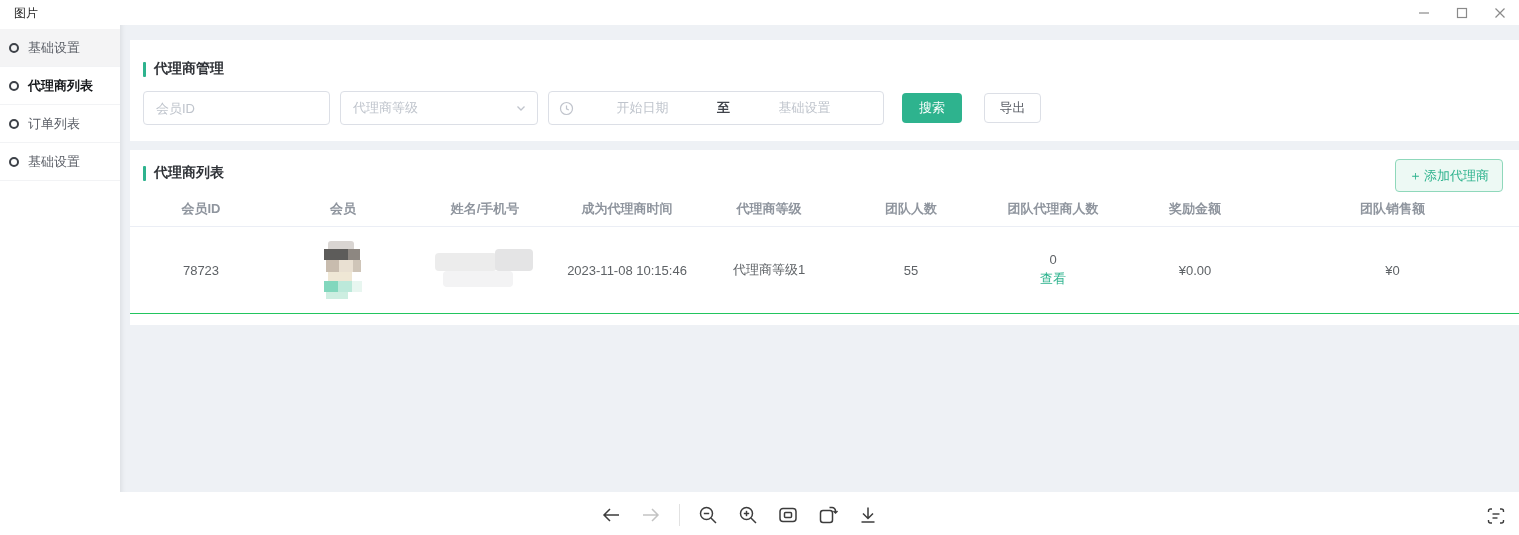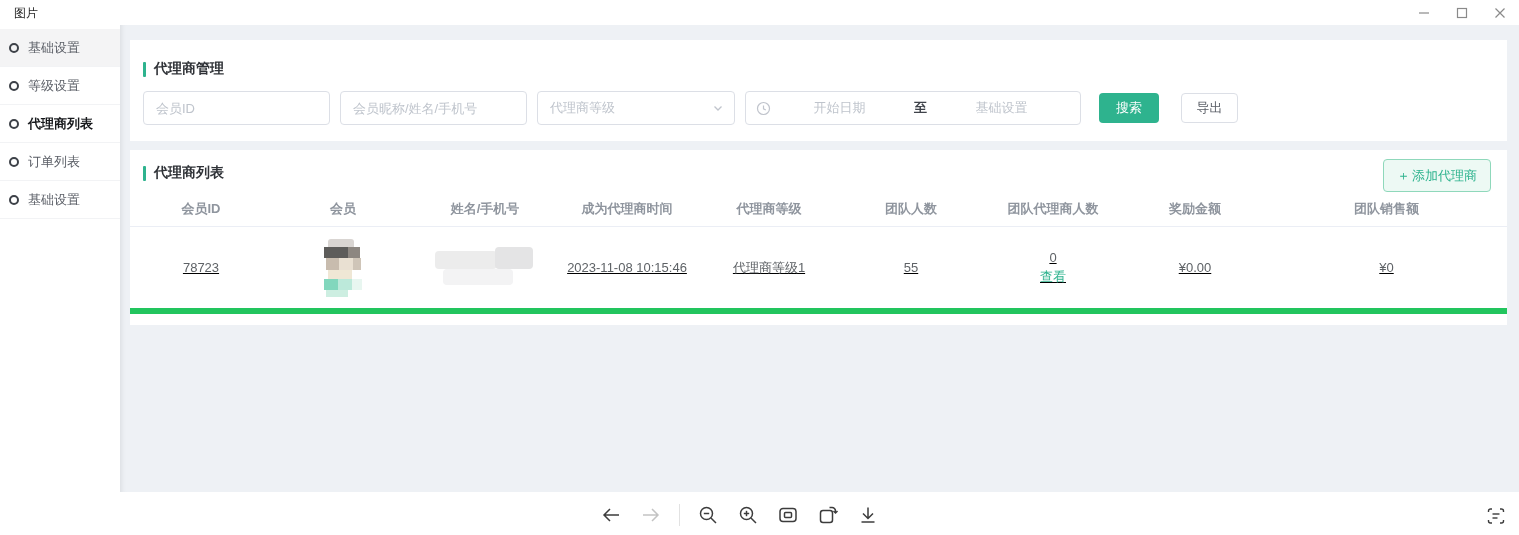--- a/index.html
+++ b/index.html
@@ -14,21 +14,21 @@
   
   .viewport { position:absolute; top:25px; left:0; width:1519px; height:467px; background:#eef1f5; }
 
   
   .sidebar { position:absolute; left:0; top:0; width:120px; height:100%; background:#fff; padding-top:4px; z-index:2; }
   .side-item { height:38px; display:flex; align-items:center; gap:9px; padding-left:9px; font-size:13px; color:#5a5e66; border-bottom:1px solid #f2f3f5; cursor:pointer; background:#fff; }
   .side-item .ring { width:10px; height:10px; border:2px solid #3d4148; border-radius:50%; flex:0 0 auto; }
   .side-item.hovered { background:#f4f4f5; }
   .side-item.active { color:#17191c; font-weight:bold; }
 
-  .content { position:absolute; left:120px; top:0; right:12px; height:100%; background:#eef1f5; box-shadow:inset 6px 0 6px -6px rgba(0,0,0,.12); }
+  .content { position:absolute; left:120px; top:0; right:0; height:100%; background:#eef1f5; box-shadow:inset 6px 0 6px -6px rgba(0,0,0,.12); }
 
   .card { position:absolute; left:10px; right:0; background:#fff; }
   .search-card { top:15px; height:101px; padding:20px 0 0 13px; }
   .table-card  { top:125px; height:175px; }
 
   .section-title { display:flex; align-items:center; gap:8px; font-size:14px; font-weight:bold; color:#2f3237; }
   .green-bar { width:3px; height:15px; background:#2eb38e; border-radius:1px; }
 
   
   .form-row { display:flex; align-items:center; gap:10px; margin-top:13px; }
@@ -41,21 +41,21 @@
   .btn { height:30px; border-radius:4px; font-size:13px; cursor:pointer; border:1px solid transparent; font-family:inherit; }
   .btn-search { width:60px; background:#2eb38e; color:#fff; margin-left:8px; }
   .btn-export { width:57px; background:#fff; color:#5a5e66; border-color:#dcdfe6; margin-left:12px; }
 
   
   .table-title { padding:14px 0 0 13px; }
   .btn-add { position:absolute; right:16px; top:9px; height:33px; padding:0 13px; background:#edf9f4; border:1px solid #8fd8bb; border-radius:4px; color:#2eb38e; font-size:13px; cursor:pointer; display:flex; align-items:center; gap:2px; font-family:inherit; }
   .trow { display:flex; align-items:center; }
   .thead { margin-top:9px; height:36px; border-bottom:1px solid #ebeef5; }
   .thead .col { font-size:13px; font-weight:bold; color:#8f959e; }
-  .tbody-row { height:87px; border-bottom:6px solid #22c55e;text-decoration:underline; }
+  .tbody-row { height:87px; border-bottom:1px solid #22c55e; }
   .tbody-row .col { font-size:13px; color:#5e6266; }
   .col { width:142px; text-align:center; }
   .col:last-child { flex:1; }
 
   
   .avatar { position:relative; width:38px; height:58px; margin:0 auto; overflow:hidden; }
   .avatar i { position:absolute; display:block; }
   .pxa1{left:4px;top:0;width:26px;height:9px;background:#d9d5d2;border-radius:3px 3px 0 0;}
   .pxa2{left:0;top:8px;width:24px;height:11px;background:#5d5c5a;}
   .pxa3{left:24px;top:8px;width:12px;height:11px;background:#8d8781;}
@@ -108,24 +108,20 @@
   </div>
 </div>
 
 <div class="viewport">
 
   <div class="sidebar">
     <div class="side-item hovered">
       <span class="ring"></span>
       <span>基础设置</span>
     </div>
-    <div class="side-item">
-      <span class="ring"></span>
-      <span>等级设置</span>
-    </div>
     <div class="side-item active">
       <span class="ring"></span>
       <span>代理商列表</span>
     </div>
     <div class="side-item">
       <span class="ring"></span>
       <span>订单列表</span>
     </div>
     <div class="side-item">
       <span class="ring"></span>
@@ -135,21 +131,20 @@
 
   <div class="content">
 
     <div class="card search-card">
       <div class="section-title">
         <span class="green-bar"></span>
         <span>代理商管理</span>
       </div>
       <div class="form-row">
         <input class="txt-input" placeholder="会员ID" style="">
-        <input class="txt-input" placeholder="会员昵称/姓名/手机号" style="">
         <div class="select-box">
           <span>代理商等级</span>
           <svg width="12" height="12" viewBox="0 0 12 12">
               <polyline points="2.5,4.5 6,8 9.5,4.5" fill="none" stroke="#c0c4cc" stroke-width="1.3"></polyline>
             </svg>
         </div>
         <div class="date-box">
           <svg width="15" height="15" viewBox="0 0 15 15" style="flex:0 0 auto;">
             <circle cx="7.5" cy="7.5" r="6" fill="none" stroke="#c0c4cc" stroke-width="1.2"></circle>
             <polyline points="7.5,4.5 7.5,7.8 9.8,9" fill="none" stroke="#c0c4cc" stroke-width="1.2"></polyline>

